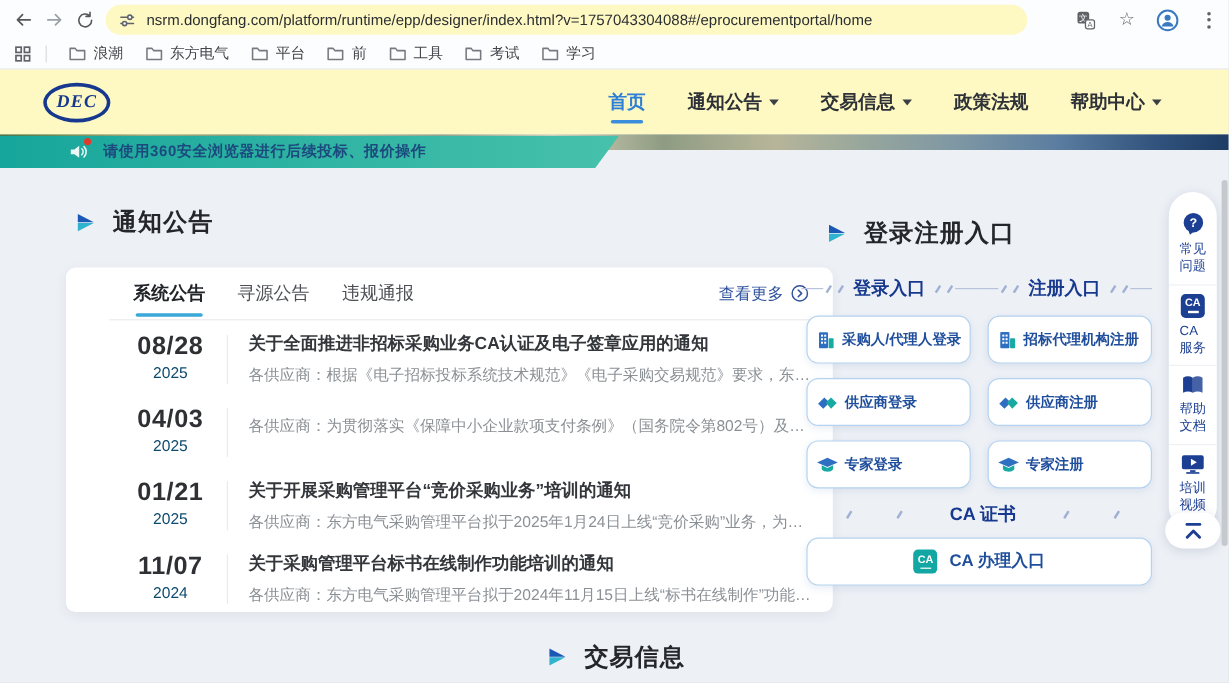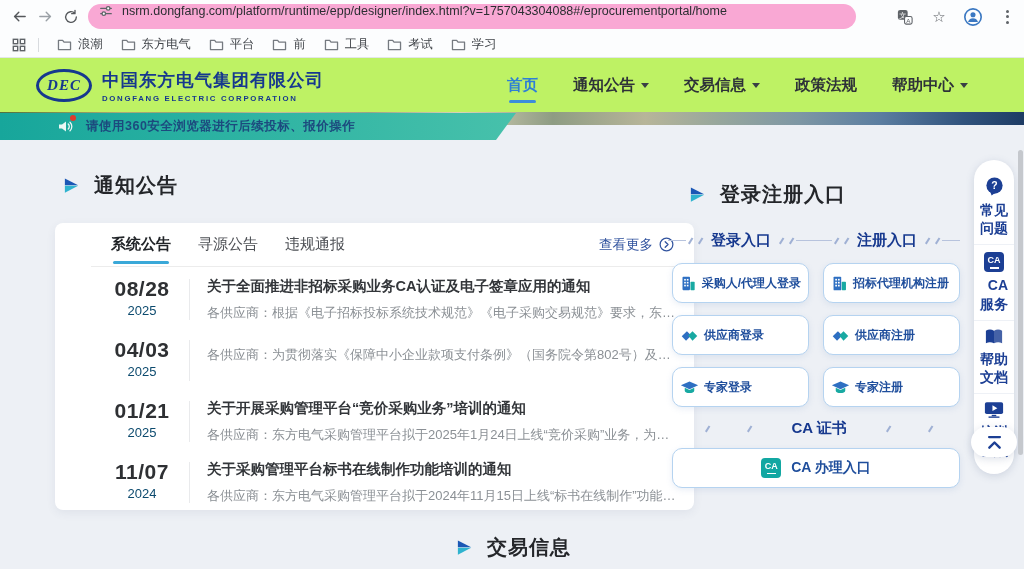--- a/index.html
+++ b/index.html
@@ -3,33 +3,33 @@
 <meta charset="utf-8">
 <style>
   html,body{margin:0;padding:0;background:#d9dde2;}
   .stage{position:relative;width:1024px;height:569px;overflow:hidden;background:#edf0f5;
          font-family:"Liberation Sans","DejaVu Sans",sans-serif;}
 
   
   .chrome{position:absolute;top:0;left:0;right:0;height:57px;background:#fcfdfe;border-bottom:1px solid #e3e6e9;}
   .toolbar{position:relative;height:33px;display:flex;align-items:center;padding:0 6px;}
   .tool-btn{width:26px;height:26px;display:flex;align-items:center;justify-content:center;border-radius:50%;flex:0 0 auto;}
-  .omnibox{position:absolute;left:88px;top:4px;width:768px;height:25px;border-radius:13px;background:#f9a8d4;
-           display:flex;align-items:flex-start;padding:0 11px;box-sizing:border-box;gap:9px;}
+  .omnibox{position:absolute;left:88px;top:4px;width:768px;height:25px;border-radius:13px;background:#fef9c3;
+           display:flex;align-items:center;padding:0 11px;box-sizing:border-box;gap:9px;}
   .url-text{font-size:12.5px;color:#2b2e32;white-space:nowrap;overflow:hidden;}
   .chrome-right{position:absolute;right:4px;top:0;height:33px;display:flex;align-items:center;gap:8px;}
   .star-glyph{font-size:15px;color:#5f6368;line-height:1;}
   .dots{display:flex;flex-direction:column;gap:2.5px;}
   .dots i{width:3px;height:3px;border-radius:50%;background:#5f6368;}
   .bookmarks{height:23px;display:flex;align-items:center;padding:0 9px;font-size:12.3px;color:#42464b;gap:0;}
   .bm-divider{width:1px;height:14px;background:#d8dbdf;margin:0 9px;}
   .bookmark{display:flex;align-items:center;gap:6px;padding:2px 9px;border-radius:4px;}
 
   
-  .site-header{position:absolute;top:58px;left:0;right:0;height:54px;background:#bef264;display:flex;}
+  .site-header{position:absolute;top:58px;left:0;right:0;height:54px;background:#fef9c3;display:flex;}
   .logo-wrap{display:flex;align-items:center;margin-left:36px;gap:10px;}
   .logo-oval{width:56px;height:33px;border:3px solid #16388e;border-radius:50%;display:flex;align-items:center;justify-content:center;box-sizing:border-box;}
   .logo-abbr{font-family:"Liberation Serif","DejaVu Serif",serif;font-style:italic;font-weight:700;font-size:15px;color:#16388e;letter-spacing:1px;}
   .company-cn{font-size:17.5px;font-weight:800;color:#16388e;letter-spacing:1px;}
   .company-en{font-size:7.8px;font-weight:700;color:#16388e;letter-spacing:1.7px;margin-top:2px;}
   .main-nav{position:absolute;right:56px;top:0;height:100%;display:flex;align-items:center;gap:35px;}
   .nav-item{font-size:15.5px;font-weight:600;color:#2e3238;display:flex;align-items:center;position:relative;height:100%;}
   .nav-item.active{color:#2e7fd6;}
   .nav-item.active::after{content:"";position:absolute;left:2px;right:2px;bottom:9px;height:3px;border-radius:2px;background:#3c8ddc;}
   .caret{width:0;height:0;border:4px solid transparent;border-top:5px solid #3a3f45;margin-left:6px;transform:translateY(2px);}
@@ -87,21 +87,21 @@
             align-items:center;justify-content:center;flex:0 0 auto;}
   .ca-badge span{font-size:9px;font-weight:800;line-height:1;}
   .ca-badge i{display:block;width:9px;height:1.6px;background:#fff;margin-top:2px;}
   .ca-badge.navy{background:#1c3f94;}
 
   
   .quick-bar{position:absolute;left:974px;top:160px;width:40px;background:#fff;border-radius:20px;
              box-shadow:0 2px 9px rgba(80,100,140,.2);padding:9px 0 7px;display:flex;flex-direction:column;align-items:center;}
   .qitem{display:flex;flex-direction:column;align-items:center;padding:7px 0;width:100%;}
   .qitem + .qitem{border-top:1px solid #eef1f6;}
-  .qlabel{font-size:14px;color:#1c3f94;font-weight:700;line-height:1.3;text-align:right;margin-top:4px;}
+  .qlabel{font-size:11px;color:#1c3f94;font-weight:400;line-height:1.3;text-align:left;margin-top:4px;}
   .to-top{position:absolute;left:971px;top:427px;width:46px;height:30px;background:#fff;border-radius:16px;
           box-shadow:0 2px 9px rgba(80,100,140,.2);display:flex;align-items:center;justify-content:center;}
   .scroll-thumb{position:absolute;right:1px;top:150px;width:5px;height:305px;border-radius:3px;background:#c5c8cd;}
 </style>
 </head>
 <body>
 
 <div class="stage">
 
   <div class="chrome">
@@ -214,24 +214,20 @@
           </svg>
         <span>学习</span>
       </div>
     </div>
   </div>
 
   <div class="site-header">
     <div class="logo-wrap">
       <div class="logo-oval">
         <span class="logo-abbr">DEC</span>
-      </div>
-      <div>
-        <div class="company-cn">中国东方电气集团有限公司</div>
-        <div class="company-en">DONGFANG ELECTRIC CORPORATION</div>
       </div>
     </div>
     <div class="main-nav">
       <div class="nav-item active">
           <span>首页</span>
         </div>
       <div class="nav-item">
           <span>通知公告</span>
           <span class="caret"></span>
         </div>

